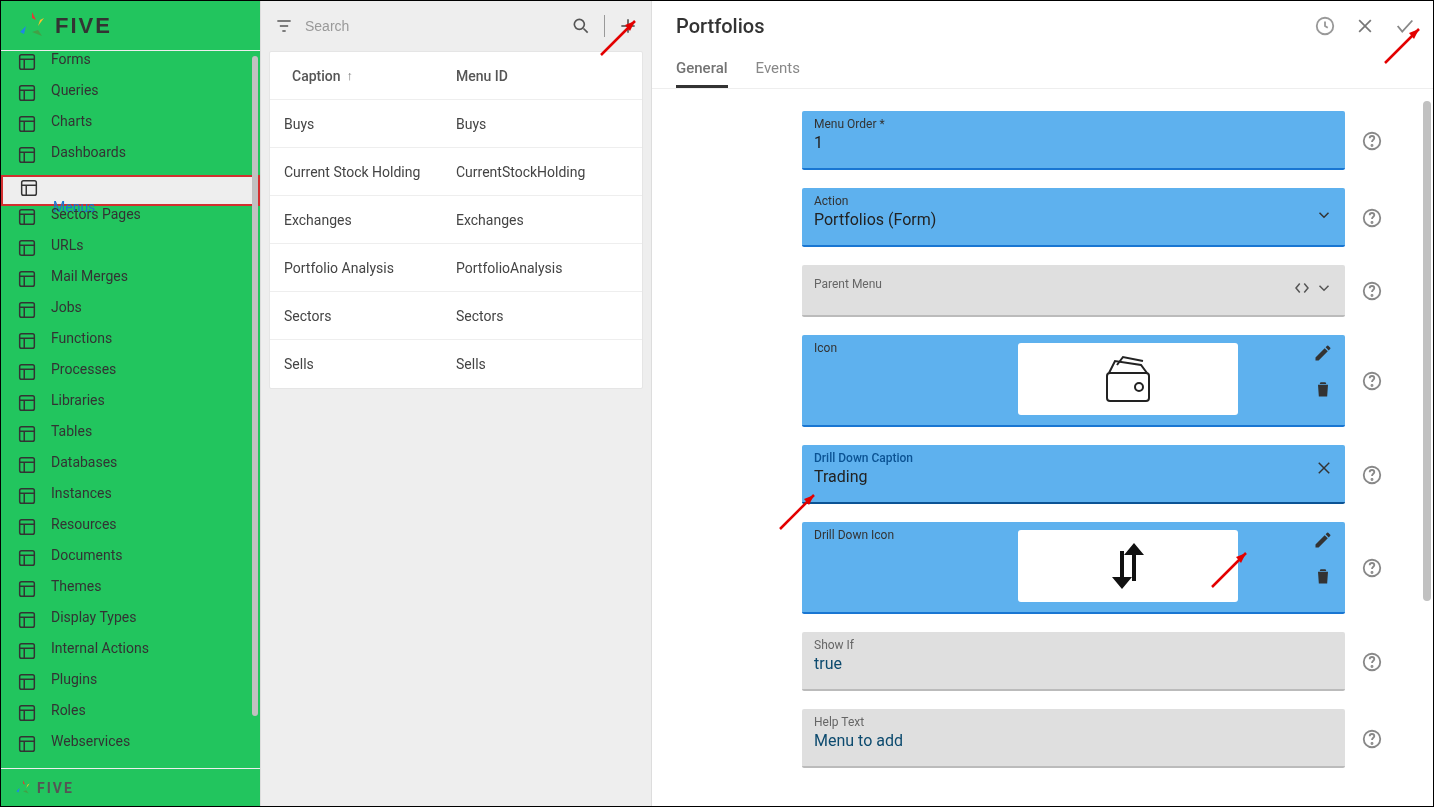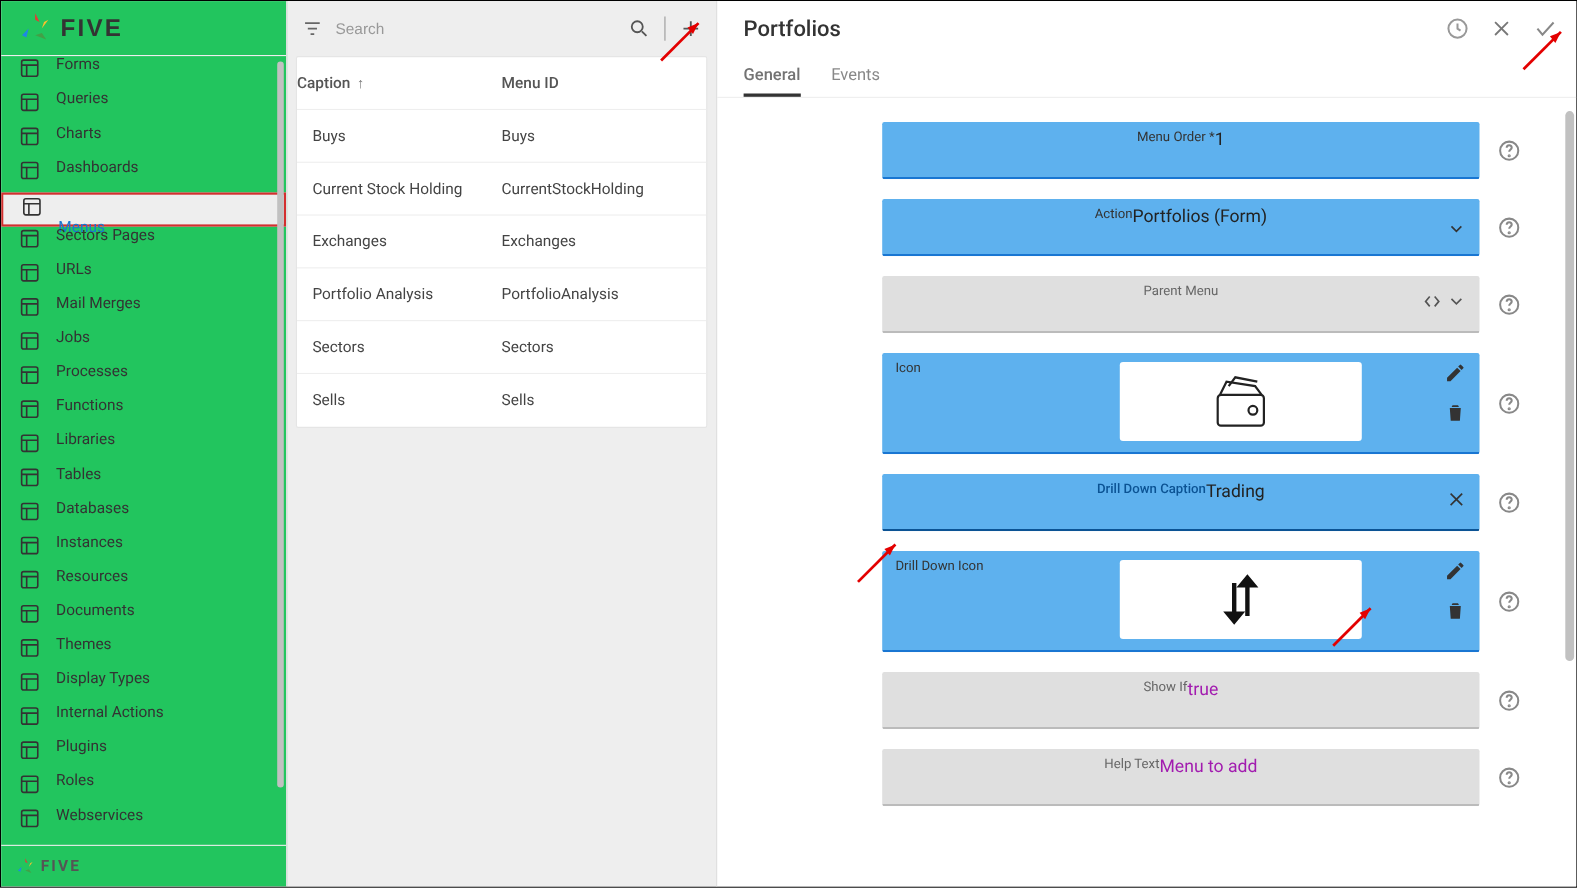--- a/index.html
+++ b/index.html
@@ -19,43 +19,43 @@
 .footer-logo { height: 38px; border-top: 1px solid #eee; display:flex; align-items:center; padding-left:12px; gap:4px; }
 .footer-logo .ft { font-size:14px; font-weight:700; letter-spacing:2px; color:#555;}
 
 .mid-panel { width: 390px; min-width:390px; background: #eee; display: flex; flex-direction: column; }
 .mid-toolbar { height: 50px; display:flex; align-items:center; padding: 0 10px; gap:8px; }
 .filter-icon, .search-icon, .add-icon { color:#666; display:flex; align-items:center; justify-content:center; width:26px; height:26px; cursor:pointer; }
 .search-input { flex:1; border:none; background:transparent; font-size:14px; color:#333; outline:none; }
 .search-input::placeholder { color:#999; }
 .divider-v { width:1px; height:22px; background:#999; margin:0 2px; }
 .list-card { background:#fff; margin: 0 8px 8px 8px; border-radius:2px; border:1px solid #e5e5e5;}
-.list-header { display:flex; align-items:center; height:48px; padding: 0 0; border-bottom:1px solid #eee; font-weight:500; color:#555; font-size:14px;}
+.list-header { display:flex; align-items:center; height:48px; padding: 0 22px; border-bottom:1px solid #eee; font-weight:500; color:#555; font-size:14px;}
 .col-caption { width: 50%; display:flex; align-items:center; gap:6px;}
 .col-menuid { width:50%; }
 .list-row { display:flex; align-items:center; height:48px; padding:0 14px; border-bottom:1px solid #eee; font-size:14px; color:#444; cursor:pointer;}
 .list-row:last-child { border-bottom:none;}
 .sort-arrow { font-size:13px; color:#777; }
 
 .right-panel { flex:1; display:flex; flex-direction:column; background:#fff; border-left:1px solid #ddd; position:relative;}
 .right-header { height:50px; display:flex; align-items:center; padding:0 16px 0 24px; justify-content:space-between;}
 .right-title { font-size:20px; font-weight:500; color:#333; }
 .header-actions { display:flex; gap:16px; }
 .hact { width:24px; height:24px; color:#888; cursor:pointer; display:flex; align-items:center; justify-content:center;}
 .tabs { display:flex; padding-left:24px; border-bottom:1px solid #eee; }
 .tab { padding: 8px 0; margin-right:28px; font-size:15px; color:#888; cursor:pointer;}
 .tab.active { color:#737373; font-weight:500; border-bottom:3px solid #333;}
 .form-area { flex:1; overflow-y:auto; padding: 22px 50px 20px 150px; position:relative;}
 .field-row { display:flex; align-items:center; margin-bottom:18px; gap:16px;}
-.field { flex:1; background:#dfdfdf; border-radius:2px; border-bottom:2px solid #bbb; padding:6px 12px 4px 12px; min-height:52px; display:flex; flex-direction:row; justify-content:center; position:relative;}
+.field { flex:1; background:#dfdfdf; border-radius:2px; border-bottom:2px solid #bbb; padding:6px 12px 16px 12px; min-height:52px; display:flex; flex-direction:column; justify-content:center; position:relative;}
 .field.highlight { background:#5eb1ee; border-bottom:2px solid #1976d2;}
 .field-label { font-size:12px; color:#666; margin-bottom:2px;}
 .field.highlight .field-label { color:#333; font-size:12px;}
 .field.highlight.focus .field-label { color:#0b5394; font-weight:500;}
-.field-value { font-size:16px; color:#a21caf;}
+.field-value { font-size:16px; color:#0c4a6e;}
 .field.highlight .field-value { color:#222;}
 .help-icon { width:22px; height:22px; color:#888;}
 .action-select-chevron { position:absolute; right:12px; top:18px; color:#333;}
 .parent-icons { position:absolute; right:12px; top:14px; display:flex; gap:4px; color:#555;}
 .clear-btn { position:absolute; right:12px; top:14px; color:#444;}
 .icon-field { min-height:92px; flex-direction:row; align-items:stretch; padding:8px 12px;}
 .icon-field .field-label{ position:absolute; top:6px; left:12px;}
 .icon-preview { width:220px; height:72px; background:#fff; margin-left:108px; display:flex; align-items:center; justify-content:center; border-radius:3px;}
 .icon-actions { position:absolute; right:12px; top:8px; display:flex; flex-direction:column; gap:16px; align-items:center;}
 .icon-actions .edit, .icon-actions .trash { color:#333; width:20px; height:20px; cursor:pointer;}
@@ -173,31 +173,31 @@
           <span class="nav-label">Jobs</span>
         </div>
         <div class="nav-item">
           <span class="nav-icon">
             <svg width="22" height="22" viewBox="0 0 24 24" fill="none" stroke="#333" stroke-width="1.6">
               <rect x="4" y="4" width="16" height="16" rx="2"></rect>
               <line x1="4" y1="9" x2="20" y2="9"></line>
               <line x1="9" y1="9" x2="9" y2="20"></line>
             </svg>
           </span>
+          <span class="nav-label">Functions</span>
+        </div>
+        <div class="nav-item">
+          <span class="nav-icon">
+            <svg width="22" height="22" viewBox="0 0 24 24" fill="none" stroke="#333" stroke-width="1.6">
+              <rect x="4" y="4" width="16" height="16" rx="2"></rect>
+              <line x1="4" y1="9" x2="20" y2="9"></line>
+              <line x1="9" y1="9" x2="9" y2="20"></line>
+            </svg>
+          </span>
           <span class="nav-label">Processes</span>
-        </div>
-        <div class="nav-item">
-          <span class="nav-icon">
-            <svg width="22" height="22" viewBox="0 0 24 24" fill="none" stroke="#333" stroke-width="1.6">
-              <rect x="4" y="4" width="16" height="16" rx="2"></rect>
-              <line x1="4" y1="9" x2="20" y2="9"></line>
-              <line x1="9" y1="9" x2="9" y2="20"></line>
-            </svg>
-          </span>
-          <span class="nav-label">Functions</span>
         </div>
         <div class="nav-item">
           <span class="nav-icon">
             <svg width="22" height="22" viewBox="0 0 24 24" fill="none" stroke="#333" stroke-width="1.6">
               <rect x="4" y="4" width="16" height="16" rx="2"></rect>
               <line x1="4" y1="9" x2="20" y2="9"></line>
               <line x1="9" y1="9" x2="9" y2="20"></line>
             </svg>
           </span>
           <span class="nav-label">Libraries</span>

